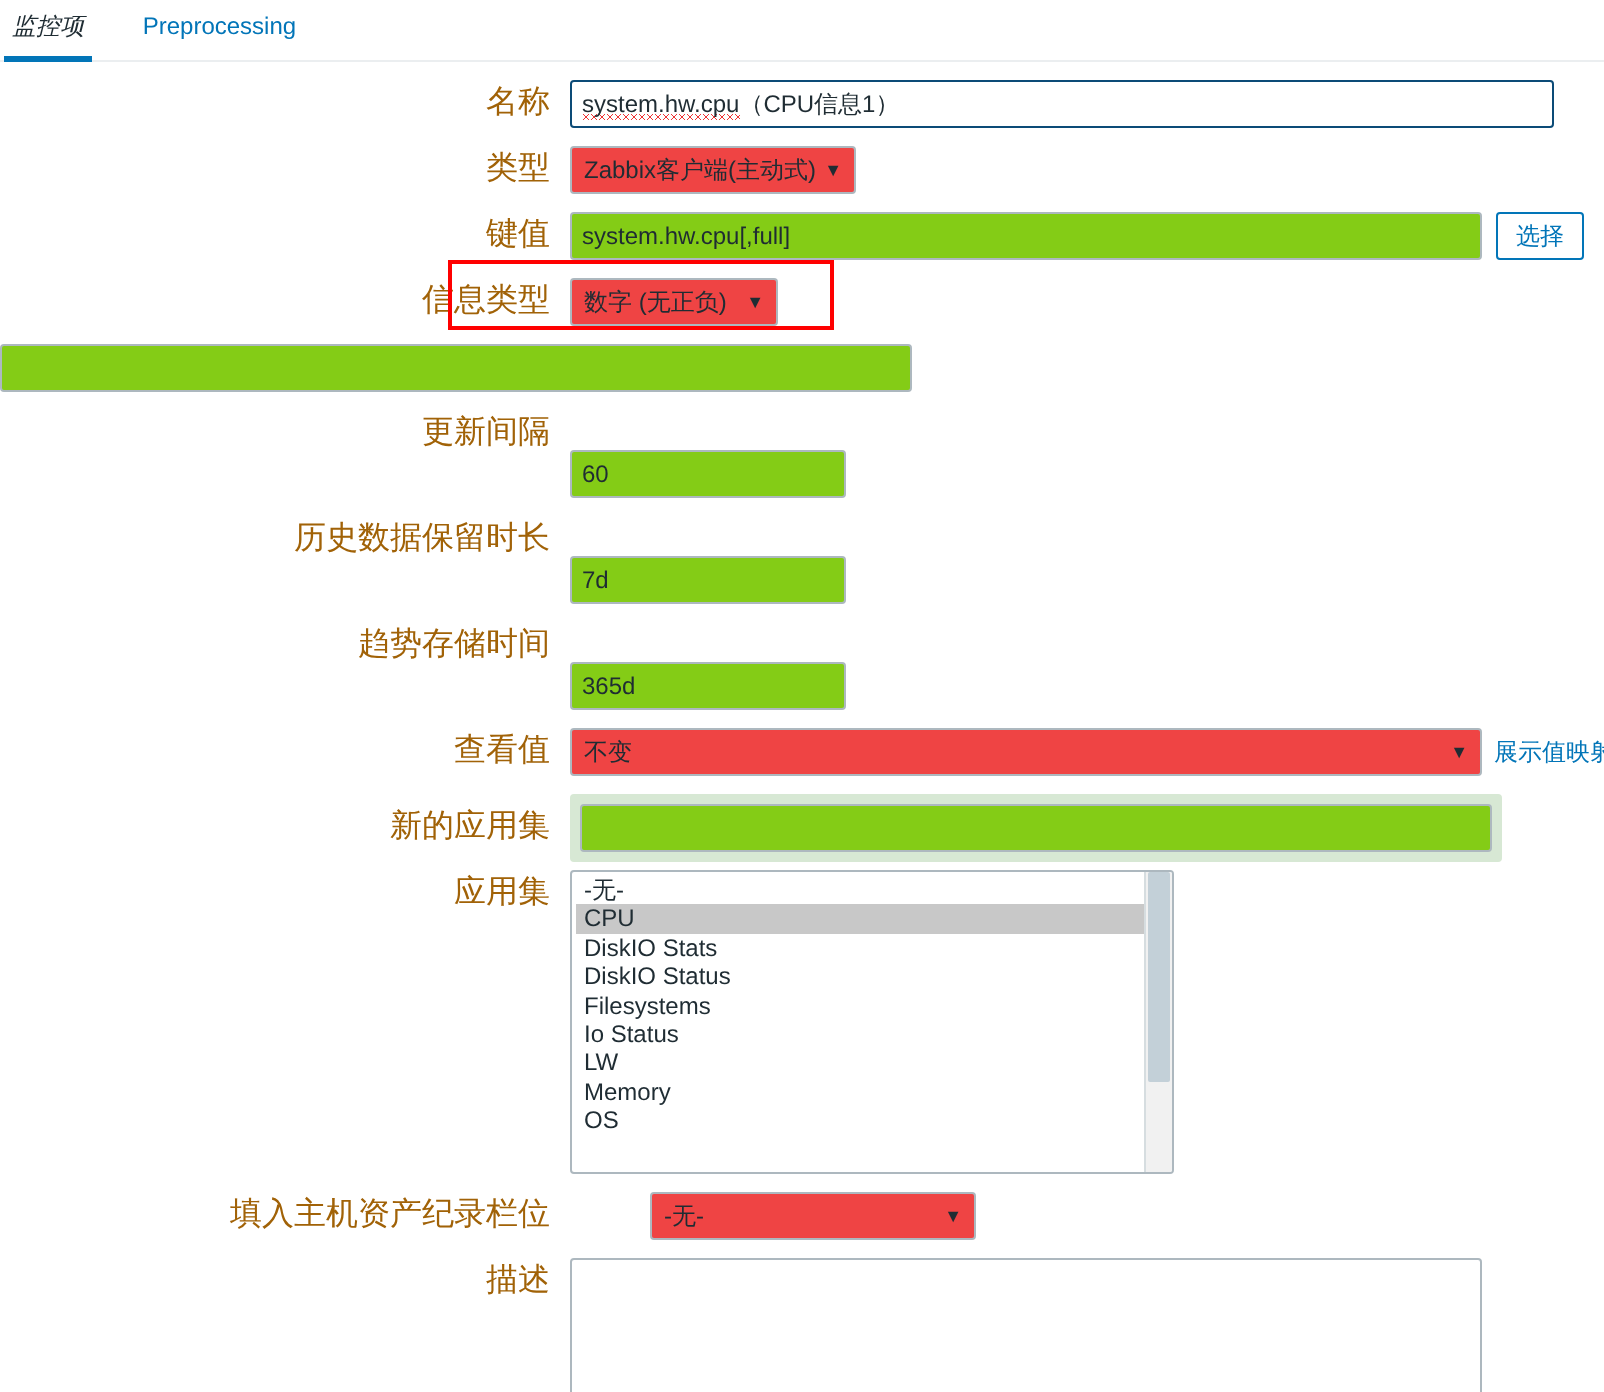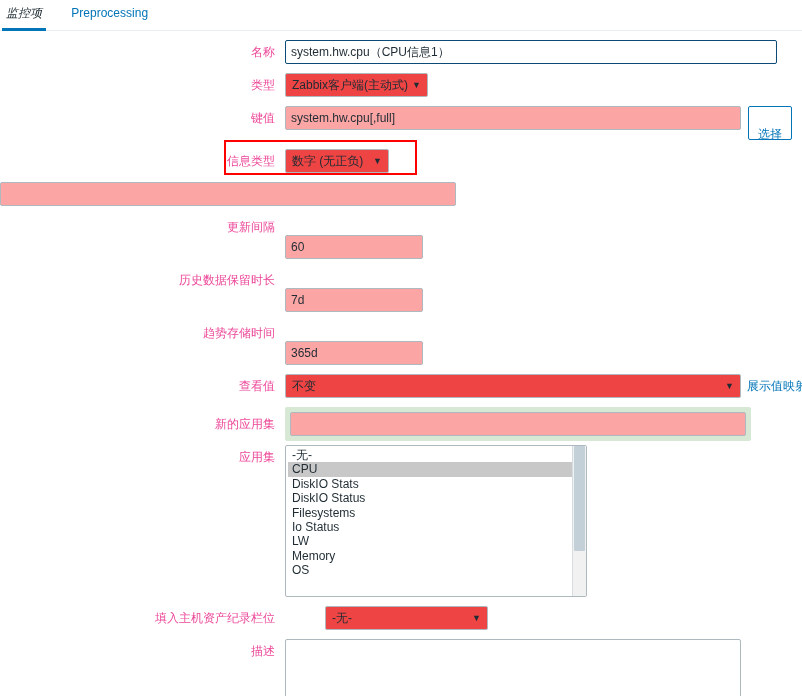--- a/index.html
+++ b/index.html
@@ -54,38 +54,38 @@
     display: flex;
     align-items: flex-start;
     margin-bottom: 9px;
     position: relative;
   }
   .label {
     width: 285px;
     text-align: right;
     padding-right: 10px;
     box-sizing: border-box;
-    font-size: 12px;
+    font-size: 16px;
     line-height: 24px;
-    color: #ec4899;
+    color: #a16207;
     white-space: nowrap;
     flex: 0 0 285px;
   }
   .field {
     flex: 1 1 auto;
     display: flex;
     align-items: flex-start;
   }
 
   
   .txt {
     box-sizing: border-box;
     height: 24px;
     border: 1px solid #adb8bf;
-    background: #fca5a5;
+    background: #84cc16;
     font-family: "Liberation Sans", "DejaVu Sans", sans-serif;
     font-size: 12px;
     color: #1f2c33;
     padding: 0 5px;
     line-height: 22px;
     border-radius: 2px;
     outline: none;
   }
   .txt.w-full { width: 456px; }
   .txt.w-mid  { width: 138px; margin-top: 20px; }
@@ -224,21 +224,21 @@
     width: 11px;
     height: 11px;
     background-image:
       linear-gradient(135deg, transparent 0 38%, #98a3ab 38% 47%, transparent 47% 62%, #98a3ab 62% 71%, transparent 71%);
   }
 
   
   .btn {
     box-sizing: border-box;
     height: 24px;
-    padding: 16px 9px;
+    padding: 0 9px;
     line-height: 22px;
     border: 1px solid #0275b8;
     background: #fff;
     color: #0275b8;
     font-size: 12px;
     font-family: "Liberation Sans", "DejaVu Sans", sans-serif;
     border-radius: 2px;
     cursor: pointer;
     margin-left: 7px;
   }

